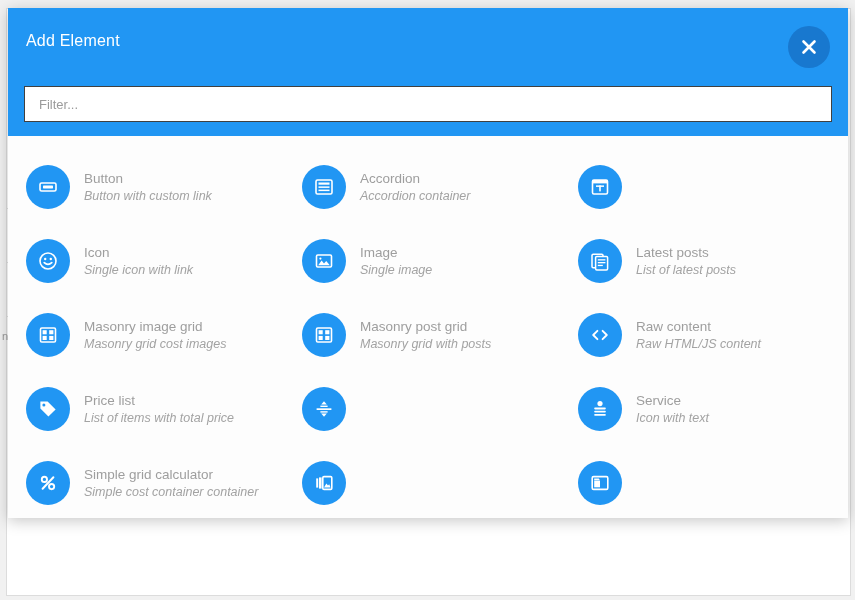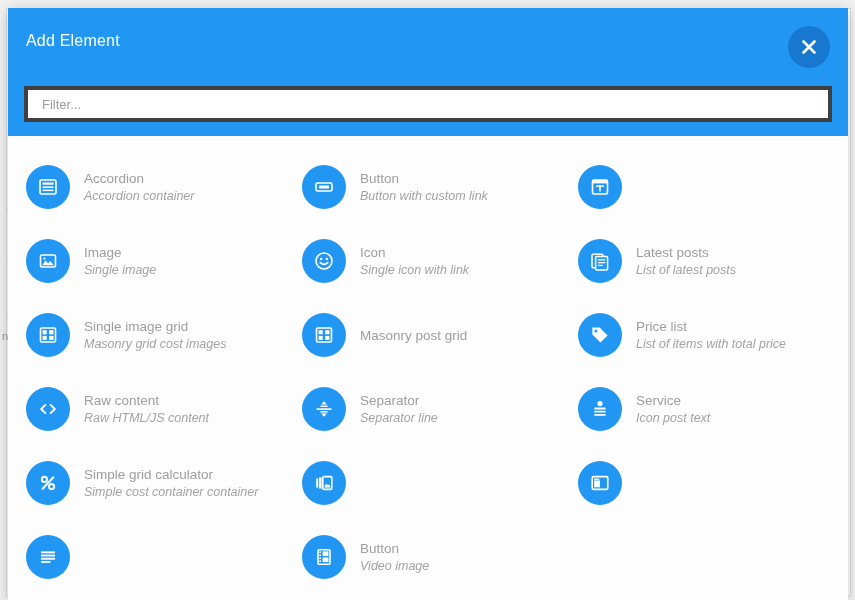--- a/index.html
+++ b/index.html
@@ -48,21 +48,21 @@
     font-family: "Liberation Sans", sans-serif;
     white-space: nowrap;
   }
 
   
   .modal {
     position: absolute;
     left: 8px;
     top: 8px;
     width: 840px;
-    height: 592px;
+    height: 510px;
     background: #ffffff;
     box-shadow: 0 3px 14px rgba(0,0,0,0.22);
     overflow: hidden;
     display: flex;
     flex-direction: column;
   }
 
   .modal-header {
     background: #2196f3;
     height: 128px;
@@ -97,21 +97,21 @@
 
   .filter-wrap {
     position: absolute;
     left: 16px;
     right: 16px;
     top: 78px;
   }
   .filter-input {
     width: 100%;
     height: 36px;
-    border: 4px solid #404040;
+    border: 1px solid #404040;
     background: #ffffff;
     font-size: 13px;
     color: #555;
     padding: 0 14px;
     outline: none;
     font-family: "Liberation Sans", sans-serif;
     border-radius: 0;
   }
   .filter-input::placeholder { color: #9b9b9b; }
 
@@ -195,82 +195,82 @@
         <input class="filter-input" type="text" placeholder="Filter..." style="">
       </div>
     </div>
 
     <div class="modal-body">
       <div class="grid">
 
         <div class="elem">
           <span class="elem-icon">
             <svg width="22" height="22" viewBox="0 0 22 22">
+              <rect x="3" y="7" width="16" height="8" rx="1.6" fill="none" stroke="#fff" stroke-width="1.6"></rect>
+              <rect x="6" y="9.6" width="10" height="2.8" rx="0.6" fill="#fff"></rect>
+            </svg>
+          </span>
+          <span class="elem-text">
+            <span class="elem-title">Button</span>
+            <div class="elem-desc">Button with custom link</div>
+          </span>
+        </div>
+
+        <div class="elem">
+          <span class="elem-icon">
+            <svg width="22" height="22" viewBox="0 0 22 22">
               <rect x="3" y="4" width="16" height="14" rx="1.5" fill="none" stroke="#fff" stroke-width="1.6"></rect>
               <rect x="5.5" y="6.5" width="11" height="2.2" fill="#fff"></rect>
               <rect x="5.5" y="10.4" width="11" height="1.5" fill="#fff"></rect>
               <rect x="5.5" y="13.6" width="11" height="1.5" fill="#fff"></rect>
             </svg>
           </span>
           <span class="elem-text">
             <span class="elem-title">Accordion</span>
             <div class="elem-desc">Accordion container</div>
           </span>
         </div>
 
         <div class="elem">
           <span class="elem-icon">
             <svg width="22" height="22" viewBox="0 0 22 22">
-              <rect x="3" y="7" width="16" height="8" rx="1.6" fill="none" stroke="#fff" stroke-width="1.6"></rect>
-              <rect x="6" y="9.6" width="10" height="2.8" rx="0.6" fill="#fff"></rect>
-            </svg>
-          </span>
-          <span class="elem-text">
-            <span class="elem-title">Button</span>
-            <div class="elem-desc">Button with custom link</div>
-          </span>
-        </div>
-
-        <div class="elem">
-          <span class="elem-icon">
-            <svg width="22" height="22" viewBox="0 0 22 22">
               <rect x="3.5" y="4" width="15" height="14" rx="1.4" fill="none" stroke="#fff" stroke-width="1.6"></rect>
               <rect x="3.5" y="4" width="15" height="3.4" fill="#fff"></rect>
               <rect x="7" y="9.4" width="8" height="1.5" fill="#fff"></rect>
               <rect x="10.2" y="9.4" width="1.6" height="6" fill="#fff"></rect>
             </svg>
           </span>
         </div>
 
         <div class="elem">
           <span class="elem-icon">
             <svg width="22" height="22" viewBox="0 0 22 22">
-              <rect x="3.5" y="5" width="15" height="12" rx="1.2" fill="none" stroke="#fff" stroke-width="1.6"></rect>
-              <path d="M5.2 15.2 L8.6 10.6 L11 13.4 L13.2 11 L16.8 15.2 Z" fill="#fff"></path>
-              <circle cx="7.4" cy="8.6" r="1.1" fill="#fff"></circle>
-            </svg>
-          </span>
-          <span class="elem-text">
-            <span class="elem-title">Image</span>
-            <div class="elem-desc">Single image</div>
-          </span>
-        </div>
-
-        <div class="elem">
-          <span class="elem-icon">
-            <svg width="22" height="22" viewBox="0 0 22 22">
               <circle cx="11" cy="11" r="8" fill="none" stroke="#fff" stroke-width="1.6"></circle>
               <circle cx="8.2" cy="9" r="1.2" fill="#fff"></circle>
               <circle cx="13.8" cy="9" r="1.2" fill="#fff"></circle>
               <path d="M7.2 12.6 q3.8 3.4 7.6 0" fill="none" stroke="#fff" stroke-width="1.7" stroke-linecap="round"></path>
             </svg>
           </span>
           <span class="elem-text">
             <span class="elem-title">Icon</span>
             <div class="elem-desc">Single icon with link</div>
+          </span>
+        </div>
+
+        <div class="elem">
+          <span class="elem-icon">
+            <svg width="22" height="22" viewBox="0 0 22 22">
+              <rect x="3.5" y="5" width="15" height="12" rx="1.2" fill="none" stroke="#fff" stroke-width="1.6"></rect>
+              <path d="M5.2 15.2 L8.6 10.6 L11 13.4 L13.2 11 L16.8 15.2 Z" fill="#fff"></path>
+              <circle cx="7.4" cy="8.6" r="1.1" fill="#fff"></circle>
+            </svg>
+          </span>
+          <span class="elem-text">
+            <span class="elem-title">Image</span>
+            <div class="elem-desc">Single image</div>
           </span>
         </div>
 
         <div class="elem">
           <span class="elem-icon">
             <svg width="22" height="22" viewBox="0 0 22 22">
               <rect x="3" y="4.2" width="11" height="13.6" rx="1.2" fill="none" stroke="#fff" stroke-width="1.5"></rect>
               <rect x="6.6" y="6.4" width="12" height="13.6" rx="1.2" fill="#2196f3" stroke="#fff" stroke-width="1.5"></rect>
               <rect x="8.8" y="9.2" width="7.6" height="1.3" fill="#fff"></rect>
               <rect x="8.8" y="12" width="7.6" height="1.3" fill="#fff"></rect>
@@ -287,94 +287,91 @@
           <span class="elem-icon">
             <svg width="22" height="22" viewBox="0 0 22 22">
               <rect x="3.5" y="4" width="15" height="14" rx="1.3" fill="none" stroke="#fff" stroke-width="1.6"></rect>
               <rect x="5.6" y="6.2" width="4.1" height="4.1" fill="#fff"></rect>
               <rect x="12.2" y="6.2" width="4.2" height="4.1" fill="#fff"></rect>
               <rect x="5.6" y="11.9" width="4.1" height="4.1" fill="#fff"></rect>
               <rect x="12.2" y="11.9" width="4.2" height="4.1" fill="#fff"></rect>
             </svg>
           </span>
           <span class="elem-text">
-            <span class="elem-title">Single image grid</span>
+            <span class="elem-title">Masonry image grid</span>
             <div class="elem-desc">Masonry grid cost images</div>
           </span>
         </div>
 
         <div class="elem">
           <span class="elem-icon">
             <svg width="22" height="22" viewBox="0 0 22 22">
               <rect x="3.5" y="4" width="15" height="14" rx="1.3" fill="none" stroke="#fff" stroke-width="1.6"></rect>
               <rect x="5.6" y="6.2" width="4.1" height="4.1" fill="#fff"></rect>
               <rect x="12.2" y="6.2" width="4.2" height="4.1" fill="#fff"></rect>
               <rect x="5.6" y="11.9" width="4.1" height="4.1" fill="#fff"></rect>
               <rect x="12.2" y="11.9" width="4.2" height="4.1" fill="#fff"></rect>
             </svg>
           </span>
           <span class="elem-text">
             <span class="elem-title">Masonry post grid</span>
+            <div class="elem-desc">Masonry grid with posts</div>
+          </span>
+        </div>
+
+        <div class="elem">
+          <span class="elem-icon">
+            <svg width="22" height="22" viewBox="0 0 22 22">
+              <path d="M8.4 6.8 L4.2 11 L8.4 15.2" fill="none" stroke="#fff" stroke-width="1.9" stroke-linecap="round" stroke-linejoin="round"></path>
+              <path d="M13.6 6.8 L17.8 11 L13.6 15.2" fill="none" stroke="#fff" stroke-width="1.9" stroke-linecap="round" stroke-linejoin="round"></path>
+            </svg>
+          </span>
+          <span class="elem-text">
+            <span class="elem-title">Raw content</span>
+            <div class="elem-desc">Raw HTML/JS content</div>
           </span>
         </div>
 
         <div class="elem">
           <span class="elem-icon">
             <svg width="22" height="22" viewBox="0 0 22 22">
               <path d="M10.6 3.4 L18.6 11.4 L11.4 18.6 L3.4 10.6 L3.4 3.4 Z" fill="#fff"></path>
               <circle cx="6.9" cy="6.9" r="1.5" fill="#2196f3"></circle>
             </svg>
           </span>
           <span class="elem-text">
             <span class="elem-title">Price list</span>
             <div class="elem-desc">List of items with total price</div>
-          </span>
-        </div>
-
-        <div class="elem">
-          <span class="elem-icon">
-            <svg width="22" height="22" viewBox="0 0 22 22">
-              <path d="M8.4 6.8 L4.2 11 L8.4 15.2" fill="none" stroke="#fff" stroke-width="1.9" stroke-linecap="round" stroke-linejoin="round"></path>
-              <path d="M13.6 6.8 L17.8 11 L13.6 15.2" fill="none" stroke="#fff" stroke-width="1.9" stroke-linecap="round" stroke-linejoin="round"></path>
-            </svg>
-          </span>
-          <span class="elem-text">
-            <span class="elem-title">Raw content</span>
-            <div class="elem-desc">Raw HTML/JS content</div>
           </span>
         </div>
 
         <div class="elem">
           <span class="elem-icon">
             <svg width="22" height="22" viewBox="0 0 22 22">
               <path d="M11 3.2 L8.2 6.4 L13.8 6.4 Z" fill="#fff"></path>
               <rect x="7.4" y="7.6" width="7.2" height="1.4" fill="#fff"></rect>
               <rect x="3.6" y="10.3" width="14.8" height="1.7" fill="#fff"></rect>
               <rect x="7.4" y="13.2" width="7.2" height="1.4" fill="#fff"></rect>
               <path d="M11 18.8 L8.2 15.6 L13.8 15.6 Z" fill="#fff"></path>
             </svg>
           </span>
-          <span class="elem-text">
-            <span class="elem-title">Separator</span>
-            <div class="elem-desc">Separator line</div>
-          </span>
         </div>
 
         <div class="elem">
           <span class="elem-icon">
             <svg width="22" height="22" viewBox="0 0 22 22">
               <circle cx="11" cy="5.6" r="2.6" fill="#fff"></circle>
               <rect x="5.2" y="9.6" width="11.6" height="1.8" rx="0.8" fill="#fff"></rect>
               <rect x="5.2" y="12.8" width="11.6" height="1.8" rx="0.8" fill="#fff"></rect>
               <rect x="5.2" y="16" width="11.6" height="1.8" rx="0.8" fill="#fff"></rect>
             </svg>
           </span>
           <span class="elem-text">
             <span class="elem-title">Service</span>
-            <div class="elem-desc">Icon post text</div>
+            <div class="elem-desc">Icon with text</div>
           </span>
         </div>
 
         <div class="elem">
           <span class="elem-icon">
             <svg width="22" height="22" viewBox="0 0 22 22">
               <circle cx="7.4" cy="7.4" r="2.6" fill="none" stroke="#fff" stroke-width="1.9"></circle>
               <circle cx="14.6" cy="14.6" r="2.6" fill="none" stroke="#fff" stroke-width="1.9"></circle>
               <path d="M16.4 5.2 L5.6 16.8" stroke="#fff" stroke-width="2" stroke-linecap="round"></path>
             </svg>

